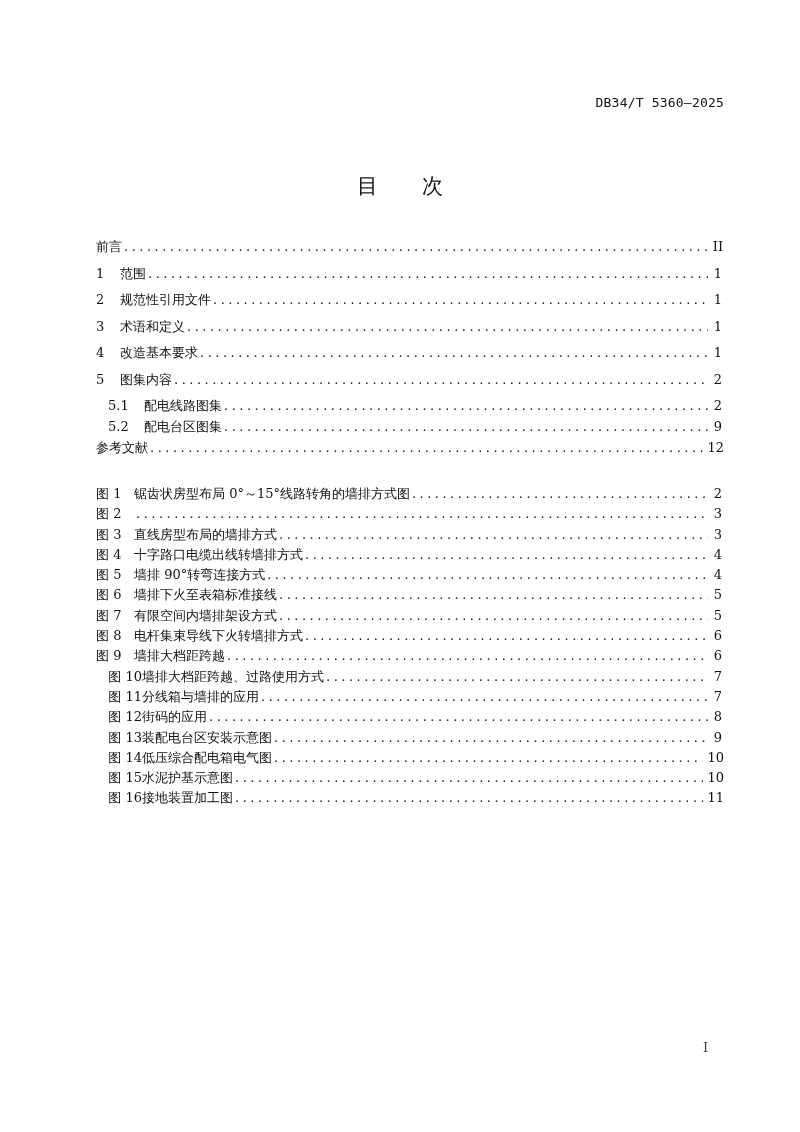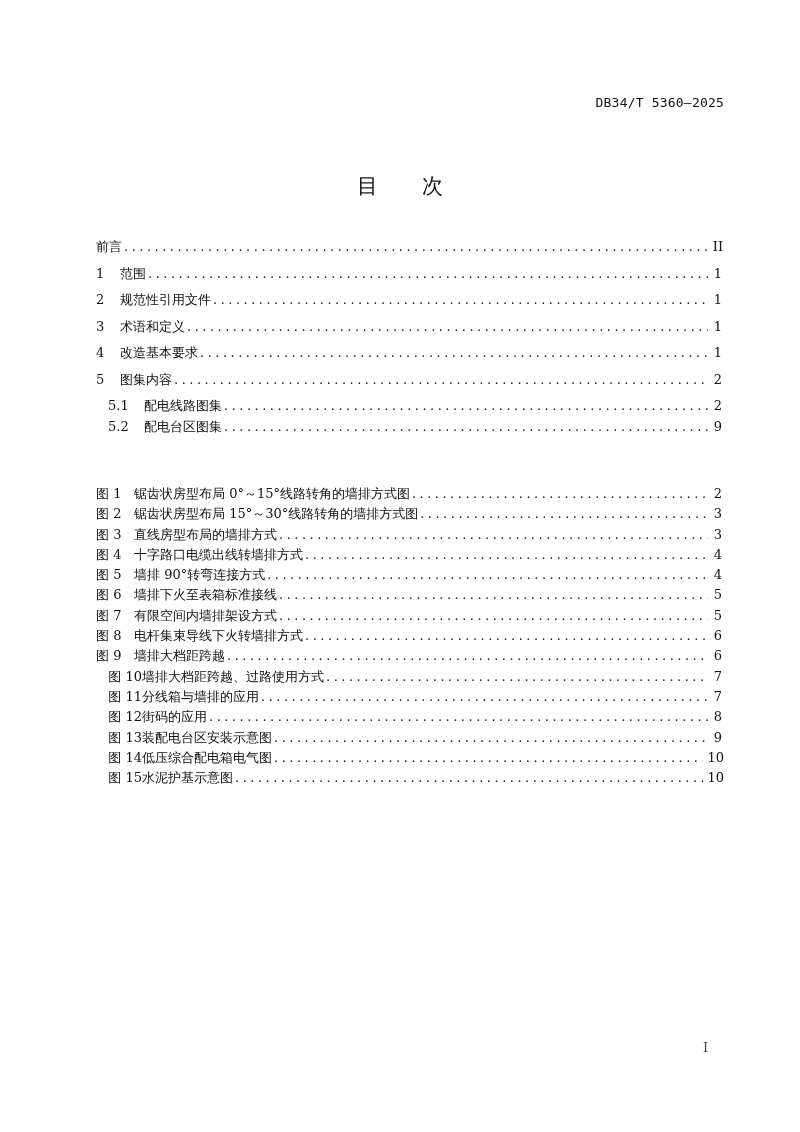--- a/index.html
+++ b/index.html
@@ -76,31 +76,36 @@
       <span class="label">配电线路图集</span>
       <span class="dots"></span>
       <span class="page">2</span>
     </div>
     <div class="row sub">
       <span class="num">5.2</span>
       <span class="label">配电台区图集</span>
       <span class="dots"></span>
       <span class="page">9</span>
     </div>
+    <div class="row">
+      <span class="num" style="width: 0px;"></span>
+      <span class="label">参考文献</span>
+      <span class="dots"></span>
+      <span class="page">12</span>
+    </div>
   </div>
 <div class="toc fig" id="fig-list" style="top:485px;">
     <div class="row">
       <span class="num">图 1</span>
       <span class="label">锯齿状房型布局 0°～15°线路转角的墙排方式图</span>
       <span class="dots"></span>
       <span class="page">2</span>
     </div>
     <div class="row">
       <span class="num">图 2</span>
-      <span class="label">锯齿状房型布局 15°～30°线路转角的墙排方式图</span>
       <span class="dots"></span>
       <span class="page">3</span>
     </div>
     <div class="row">
       <span class="num">图 3</span>
       <span class="label">直线房型布局的墙排方式</span>
       <span class="dots"></span>
       <span class="page">3</span>
     </div>
     <div class="row">
@@ -168,15 +173,21 @@
       <span class="label">低压综合配电箱电气图</span>
       <span class="dots"></span>
       <span class="page">10</span>
     </div>
     <div class="row">
       <span class="num wide">图 15</span>
       <span class="label">水泥护基示意图</span>
       <span class="dots"></span>
       <span class="page">10</span>
     </div>
+    <div class="row">
+      <span class="num wide">图 16</span>
+      <span class="label">接地装置加工图</span>
+      <span class="dots"></span>
+      <span class="page">11</span>
+    </div>
   </div>
 
 <div class="footer-page">I</div>
 
 </body></html>

